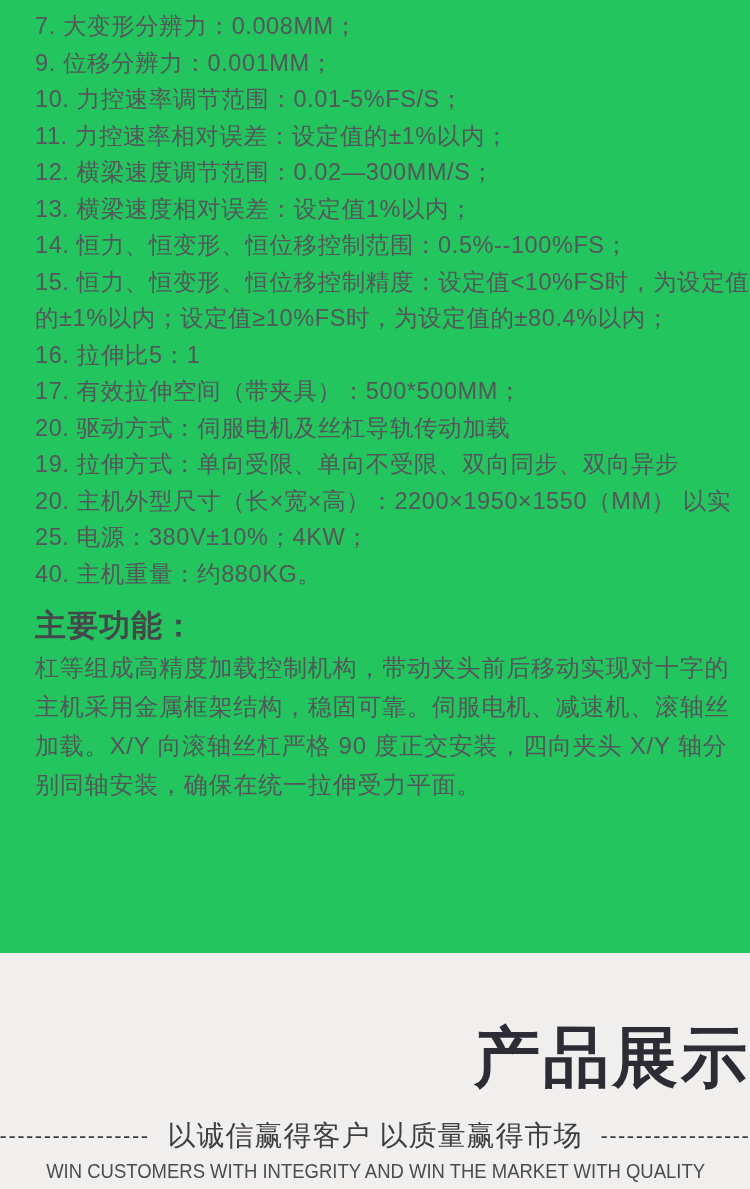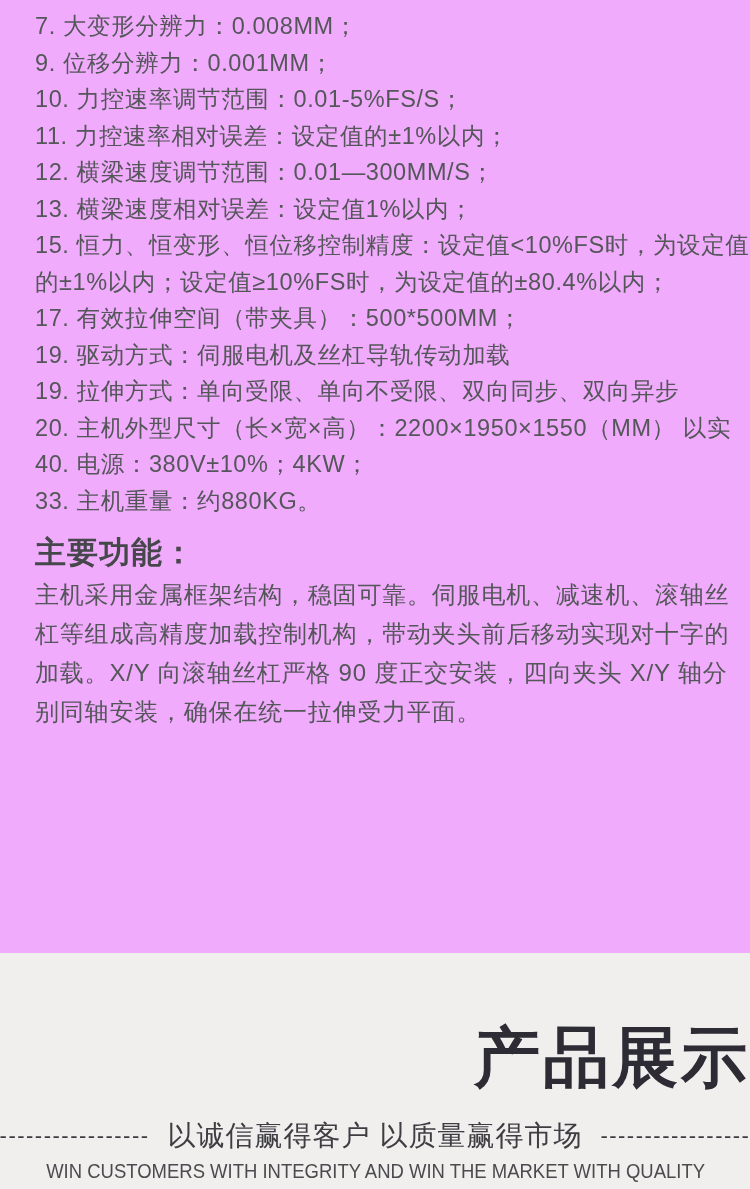--- a/index.html
+++ b/index.html
@@ -6,21 +6,21 @@
   html, body {
     width: 750px;
     font-family: "Liberation Sans", "DejaVu Sans", sans-serif;
   }
   body { height: 1189px; overflow: hidden; }
 
   
   .specs-section {
     width: 750px;
     height: 953px;
-    background: #f0abfc;
+    background: #22c55e;
     padding: 8px 28px 0 35px;
     overflow: hidden;
   }
   .spec-line {
     font-size: 23.5px;
     line-height: 36.5px;
     color: #55565a;
     letter-spacing: 0.6px;
     white-space: nowrap;
   }
@@ -93,36 +93,38 @@
 </head>
 <body>
 
 <div>
 
   <section class="specs-section">
     <div class="spec-line">7. 大变形分辨力：0.008MM；</div>
     <div class="spec-line">9. 位移分辨力：0.001MM；</div>
     <div class="spec-line">10. 力控速率调节范围：0.01-5%FS/S；</div>
     <div class="spec-line">11. 力控速率相对误差：设定值的±1%以内；</div>
-    <div class="spec-line">12. 横梁速度调节范围：0.01—300MM/S；</div>
+    <div class="spec-line">12. 横梁速度调节范围：0.02—300MM/S；</div>
     <div class="spec-line">13. 横梁速度相对误差：设定值1%以内；</div>
+    <div class="spec-line">14. 恒力、恒变形、恒位移控制范围：0.5%--100%FS；</div>
     <div class="spec-line">15. 恒力、恒变形、恒位移控制精度：设定值&lt;10%FS时，为设定值</div>
     <div class="spec-line">的±1%以内；设定值≥10%FS时，为设定值的±80.4%以内；</div>
+    <div class="spec-line">16. 拉伸比5：1</div>
     <div class="spec-line">17. 有效拉伸空间（带夹具）：500*500MM；</div>
-    <div class="spec-line">19. 驱动方式：伺服电机及丝杠导轨传动加载</div>
+    <div class="spec-line">20. 驱动方式：伺服电机及丝杠导轨传动加载</div>
     <div class="spec-line">19. 拉伸方式：单向受限、单向不受限、双向同步、双向异步</div>
     <div class="spec-line">20. 主机外型尺寸（长×宽×高）：2200×1950×1550（MM） 以实</div>
-    <div class="spec-line">40. 电源：380V±10%；4KW；</div>
-    <div class="spec-line">33. 主机重量：约880KG。</div>
+    <div class="spec-line">25. 电源：380V±10%；4KW；</div>
+    <div class="spec-line">40. 主机重量：约880KG。</div>
 
     <h2 class="features-heading">主要功能：</h2>
 
     <div class="feature-paragraph">
+      <div class="feature-line">杠等组成高精度加载控制机构，带动夹头前后移动实现对十字的</div>
       <div class="feature-line">主机采用金属框架结构，稳固可靠。伺服电机、减速机、滚轴丝</div>
-      <div class="feature-line">杠等组成高精度加载控制机构，带动夹头前后移动实现对十字的</div>
       <div class="feature-line">加载。X/Y 向滚轴丝杠严格 90 度正交安装，四向夹头 X/Y 轴分</div>
       <div class="feature-line">别同轴安装，确保在统一拉伸受力平面。</div>
     </div>
   </section>
 
   <section class="showcase-section">
     <h1 class="showcase-title">产品展示</h1>
     <div class="slogan-row">
       <span class="slogan-dash">----------------------</span>
       <span class="slogan-cn">以诚信赢得客户 以质量赢得市场</span>

